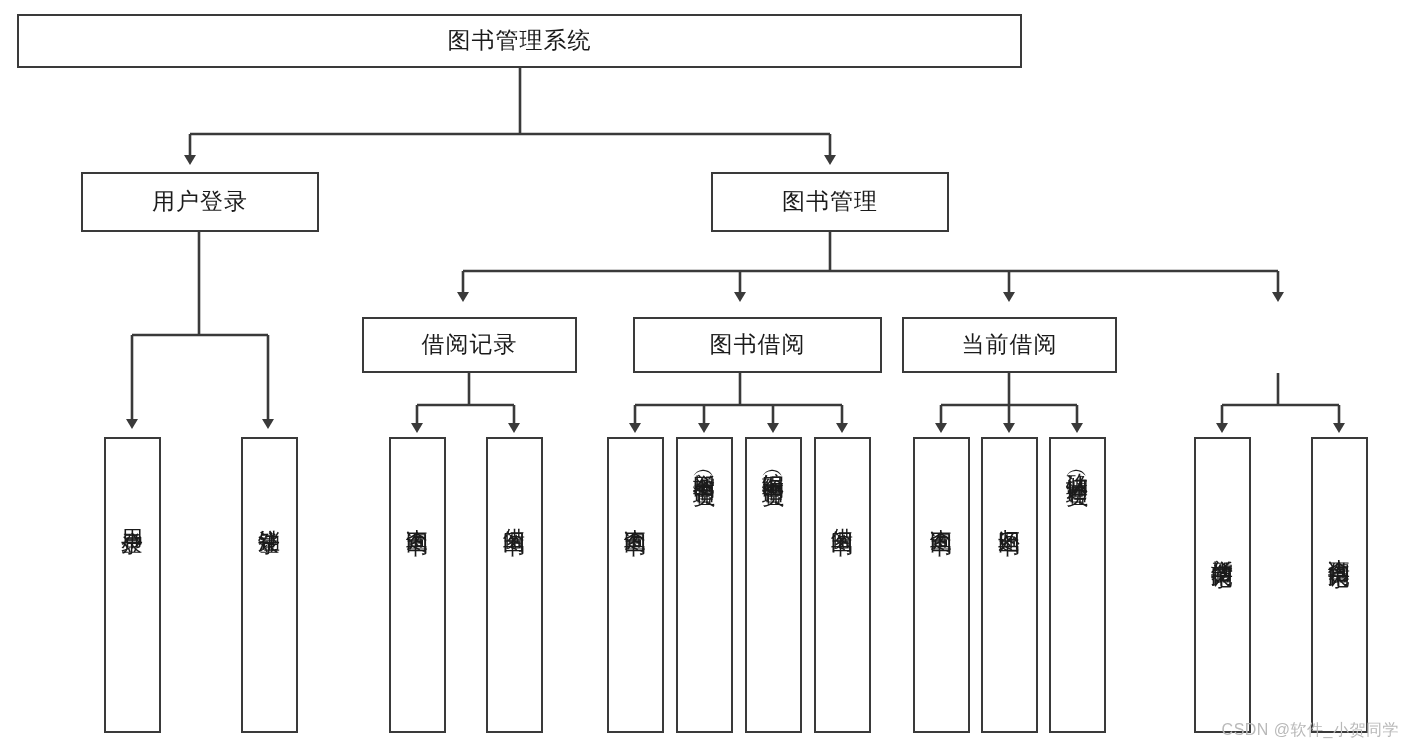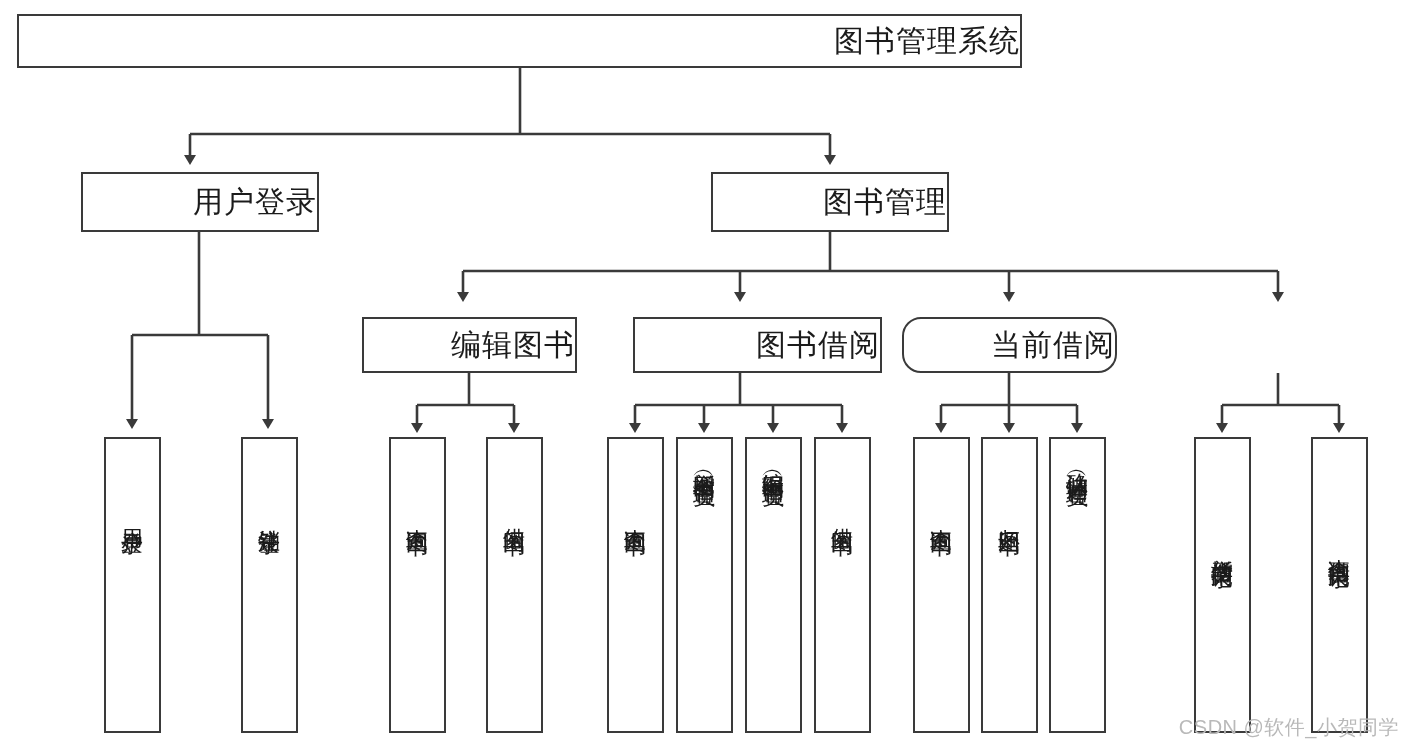--- a/index.html
+++ b/index.html
@@ -29,24 +29,23 @@
     position: absolute;
     box-sizing: border-box;
     background: #ffffff;
     border: 2px solid #3a3a3a;
     display: flex;
     align-items: center;
     justify-content: center;
     color: #1b1b1b;
   }
   .node.h {
-    font-size: 30px;
+    font-size: 23px;
     line-height: 1.2;
     letter-spacing: 1px;
-    justify-content: flex-end;
   }
   .node.leaf {
     align-items: flex-start;
     justify-content: center;
     padding-top: 10px;
   }
   .vtext {
     writing-mode: vertical-rl;
     text-orientation: upright;
     font-size: 22px;
@@ -61,21 +60,21 @@
   .vtext.pad3 {
     padding-top: 92px;
   }
   .vtext.pad4 {
     padding-top: 6px;
   }
   .watermark {
     position: absolute;
     right: 6px;
     bottom: 6px;
-    font-size: 20px;
+    font-size: 16px;
     color: #b9b9b9;
     letter-spacing: 0.5px;
     user-select: none;
     text-align: center;
   }
 </style>
 </head>
 <body>
 
 <div id="stage">
@@ -135,26 +134,26 @@
   </div>
 
   <div class="node h" style="left:81px; top:172px; width:238px; height:60px;">
     <span>用户登录</span>
   </div>
   <div class="node h" style="left:711px; top:172px; width:238px; height:60px;">
     <span>图书管理</span>
   </div>
 
   <div class="node h" style="left:362px; top:317px; width:215px; height:56px;">
-    <span>编辑图书</span>
+    <span>借阅记录</span>
   </div>
   <div class="node h" style="left:633px; top:317px; width:249px; height:56px;">
     <span>图书借阅</span>
   </div>
-  <div class="node h" style="left:902px; top:317px; width:215px; height:56px;border-radius:19px;">
+  <div class="node h" style="left:902px; top:317px; width:215px; height:56px;">
     <span>当前借阅</span>
   </div>
 
   <div class="node leaf" style="left:104px; top:437px; width:57px; height:296px;">
     <span class="vtext pad2">用户登录</span>
   </div>
   <div class="node leaf" style="left:241px; top:437px; width:57px; height:296px;">
     <span class="vtext pad2">注销登录</span>
   </div>
 

